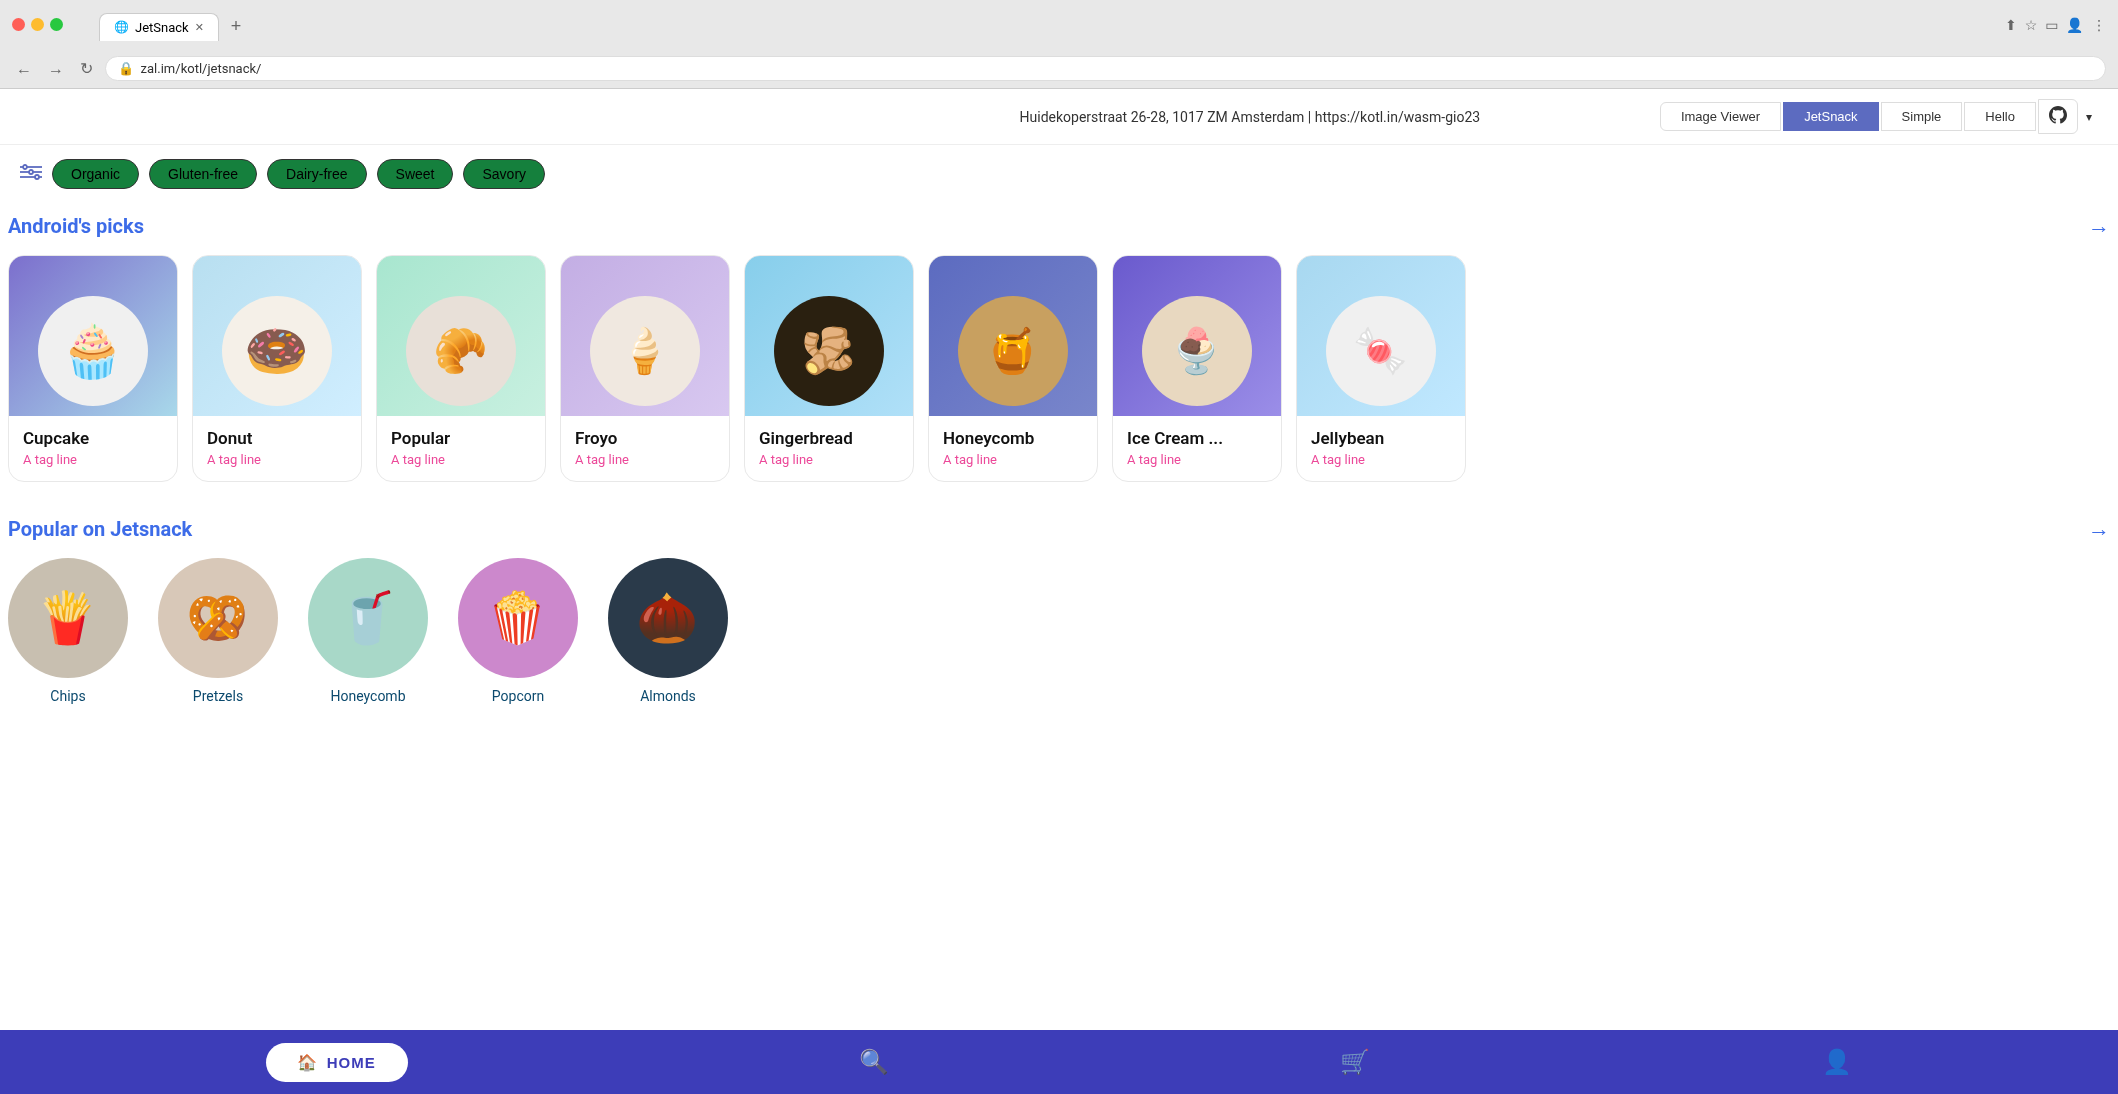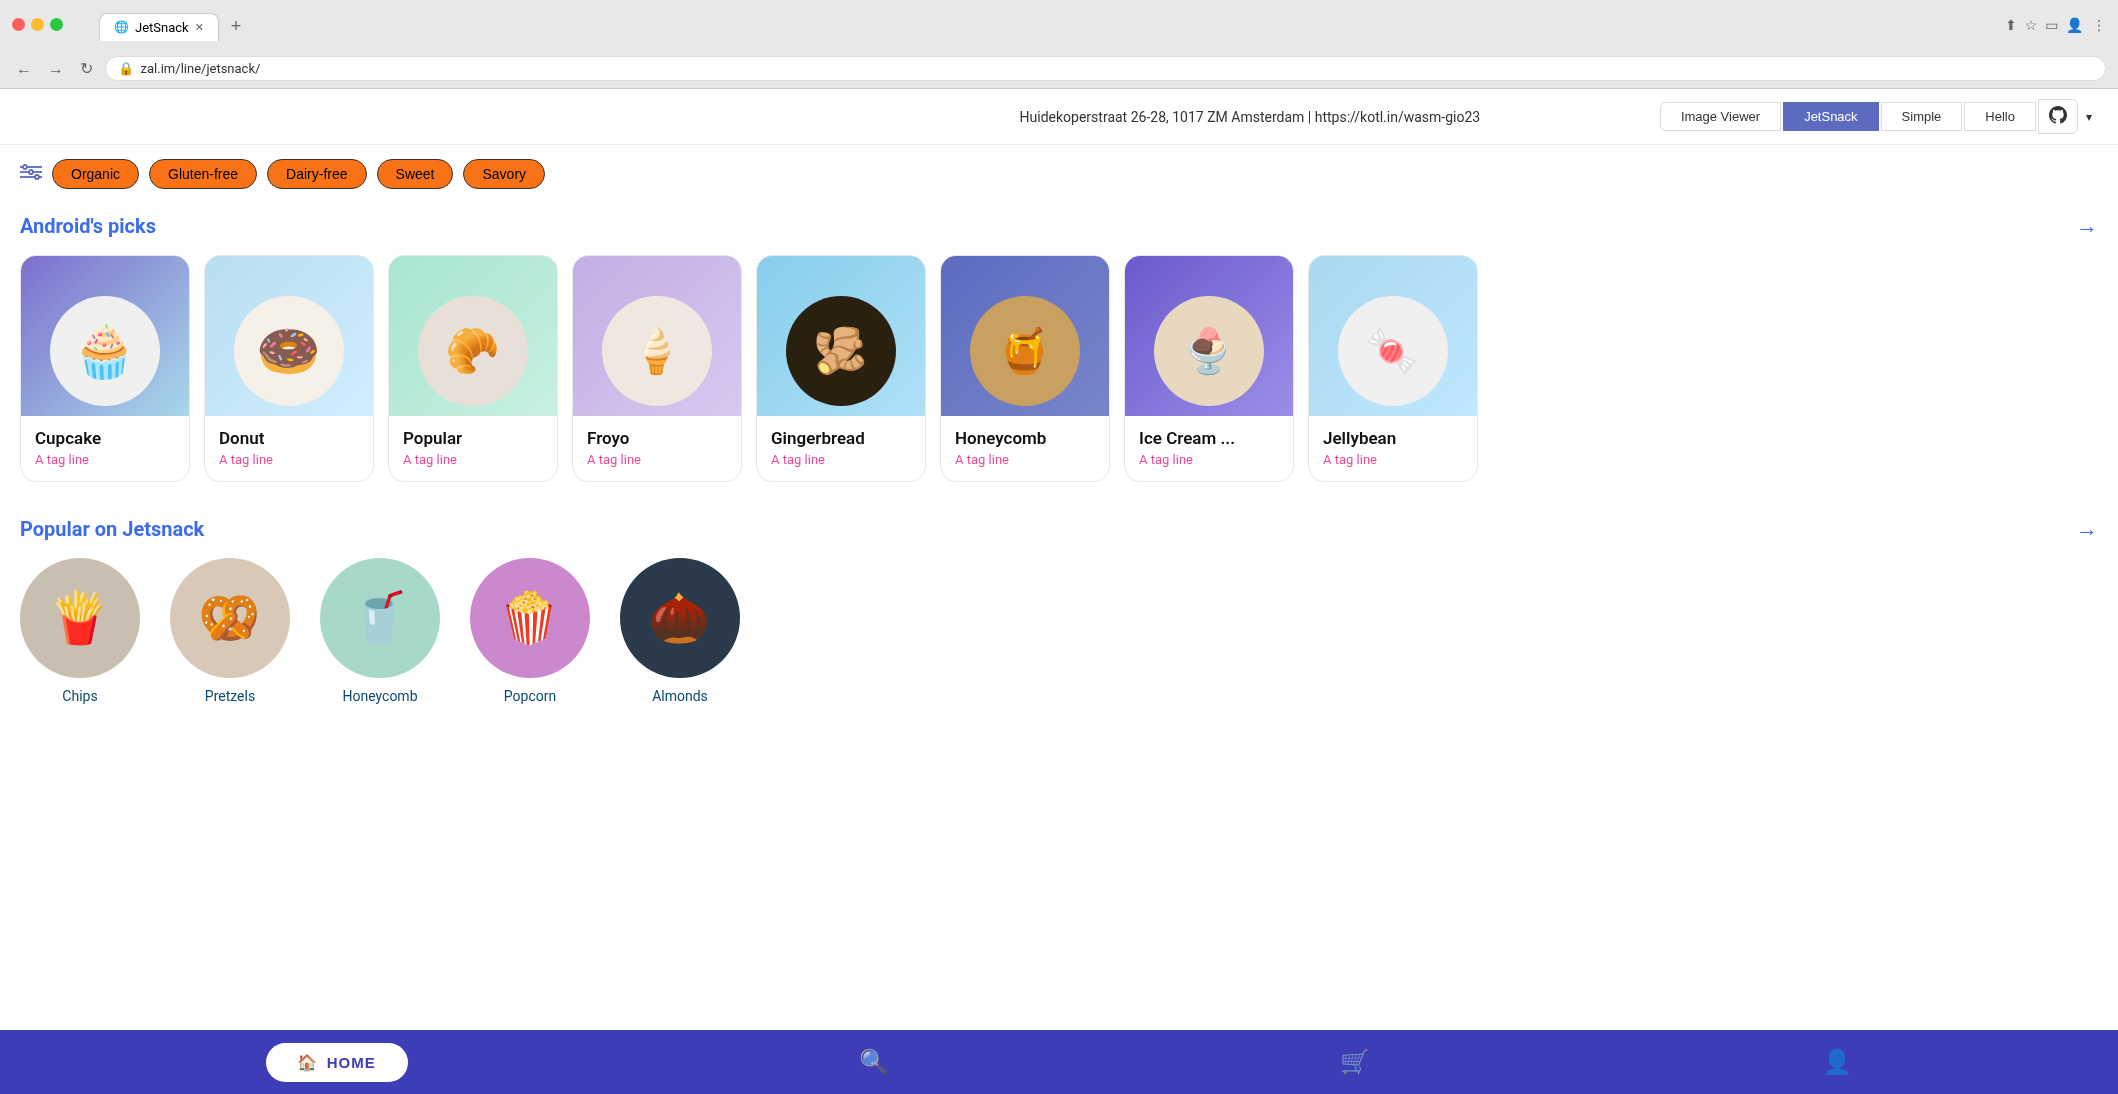--- a/index.html
+++ b/index.html
@@ -116,27 +116,27 @@
       align-items: center;
       padding: 14px 20px;
       gap: 10px;
     }
     .filter-icon { font-size: 18px; color: #5c6bc0; cursor: pointer; }
     .filter-chip {
       padding: 6px 18px;
       border-radius: 20px;
       border: 1.5px solid #333;
       font-size: 14px;
-      background: #f97316;
+      background: #15803d;
       cursor: pointer;
       font-weight: 400;
     }
 
     
-    .section { padding: 10px 20px; }
+    .section { padding: 10px 8px; }
     .section-header {
       display: flex;
       align-items: center;
       justify-content: space-between;
       margin-bottom: 16px;
     }
     .section-title {
       font-size: 20px;
       font-weight: 700;
       color: #3d6ce8;
@@ -319,21 +319,21 @@
       <span class="addr-icon">👤</span>
       <span class="addr-icon">⋮</span>
     </div>
   </div>
   <div class="address-bar">
     <button class="nav-btn">←</button>
     <button class="nav-btn">→</button>
     <button class="nav-btn">↻</button>
     <div class="url-bar">
       <span>🔒</span>
-      <span class="url-text">zal.im/line/jetsnack/</span>
+      <span class="url-text">zal.im/kotl/jetsnack/</span>
     </div>
   </div>
 </div>
 
 <div class="page-wrapper">
 
   <div class="app-header">
     <div style="flex:1"></div>
     <div class="header-title">Huidekoperstraat 26-28, 1017 ZM Amsterdam | https://kotl.in/wasm-gio23</div>
     <div class="header-nav">

